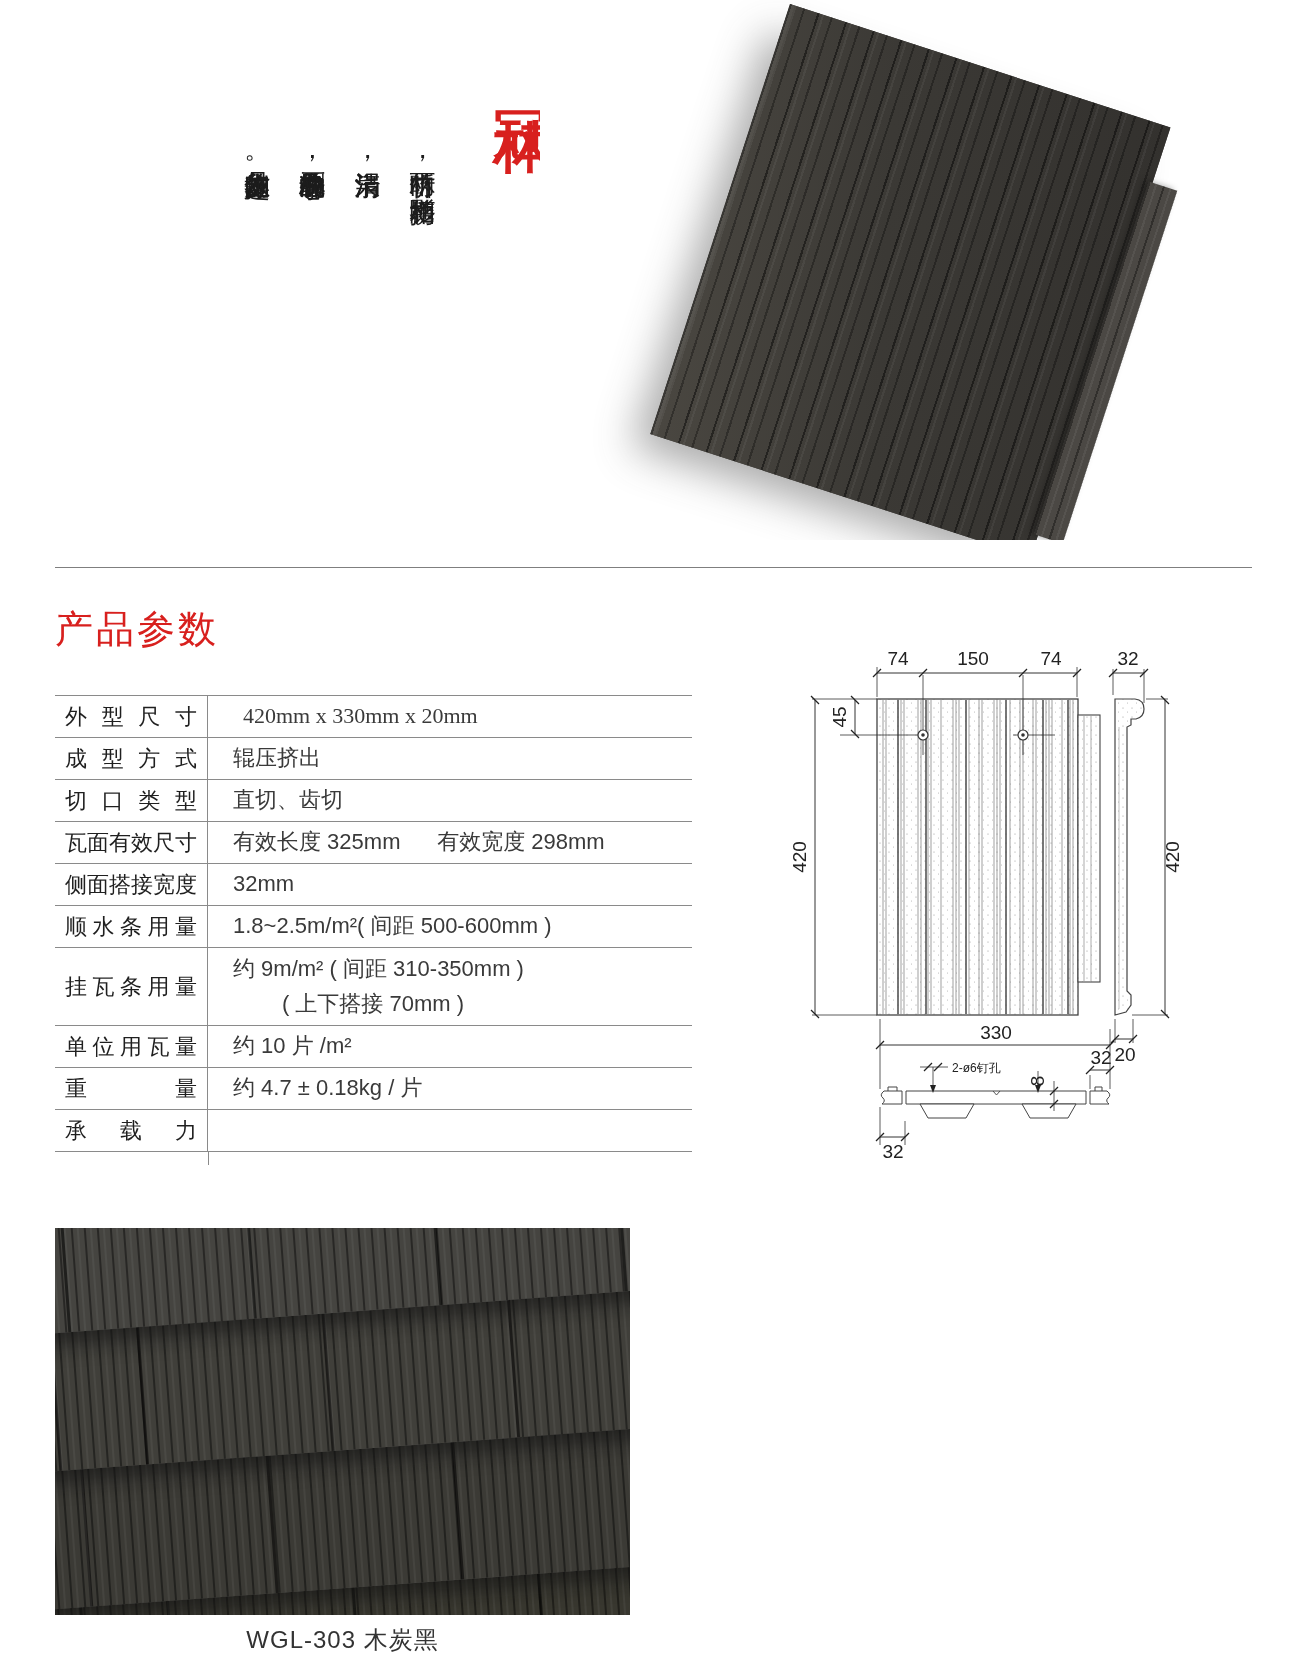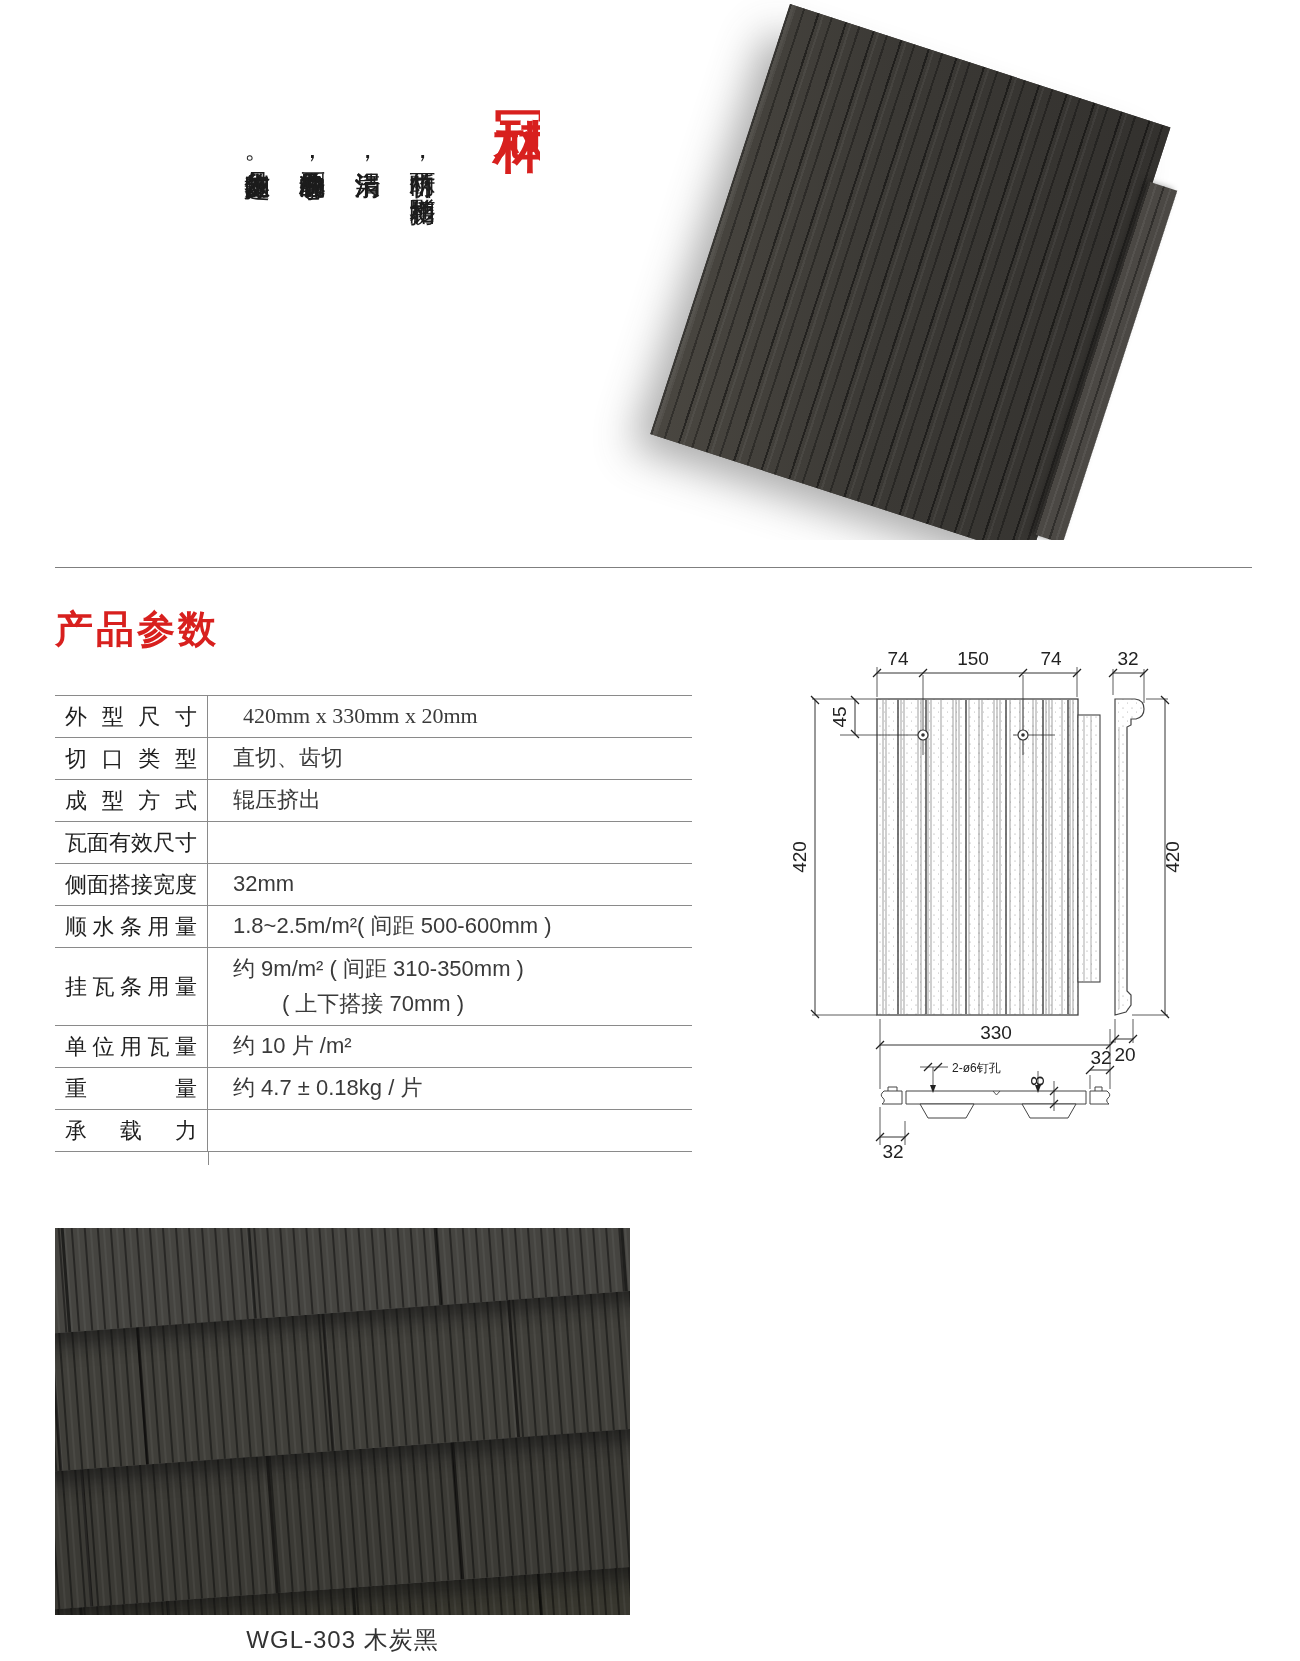--- a/index.html
+++ b/index.html
@@ -27,21 +27,21 @@
           linear-gradient(75deg,#4a4741 0%,#3b3935 45%,#33312e 100%);
         box-shadow:-22px 26px 40px -8px rgba(70,70,70,.45);}
   .tile-lock{position:absolute;right:-26px;top:58px;width:30px;height:82%;
         background-color:#4b4844;
         background-image:repeating-linear-gradient(90deg,rgba(0,0,0,.35) 0 2px,rgba(0,0,0,0) 2px 7px,rgba(255,255,255,.06) 7px 9px,rgba(0,0,0,0) 9px 15px);
         box-shadow:-4px 0 6px rgba(0,0,0,.35);}
 
   .hr-divider{position:absolute;left:55px;top:567px;width:1197px;height:0;border-top:1px solid #7f7f7f;}
 
   
-  .section-title{position:absolute;left:55px;top:604px;font-size:38px;font-weight:bold;
+  .section-title{position:absolute;left:55px;top:604px;font-size:38px;font-weight:normal;
         letter-spacing:3px;color:var(--accent);text-align:right;}
 
   .spec-table{position:absolute;left:55px;top:695px;width:637px;border-top:1px solid var(--line);}
   .spec-row{display:flex;border-bottom:1px solid var(--line);height:42px;}
   .spec-row.tall{height:78px;justify-content:flex-end;}
   .spec-label{width:153px;border-right:1px solid var(--line);display:flex;align-items:center;padding:0 10px;}
   .spec-label span{display:block;width:100%;font-size:22px;color:#1f1f1f;
         text-align:justify;text-align-last:justify;letter-spacing:0;}
   .spec-value{flex:1;display:flex;align-items:center;padding-left:25px;
         font-size:22px;color:#3a3a3a;white-space:pre-wrap;line-height:1.55;}
@@ -93,34 +93,35 @@
 
 <div class="spec-table">
   <div class="spec-row">
     <div class="spec-label">
         <span>外型尺寸</span>
       </div>
     <div class="spec-value indent">420mm x 330mm x 20mm</div>
   </div>
   <div class="spec-row">
     <div class="spec-label">
+        <span>成型方式</span>
+      </div>
+    <div class="spec-value">辊压挤出</div>
+  </div>
+  <div class="spec-row">
+    <div class="spec-label">
         <span>切口类型</span>
       </div>
     <div class="spec-value">直切、齿切</div>
   </div>
   <div class="spec-row">
     <div class="spec-label">
-        <span>成型方式</span>
-      </div>
-    <div class="spec-value">辊压挤出</div>
-  </div>
-  <div class="spec-row">
-    <div class="spec-label">
         <span>瓦面有效尺寸</span>
       </div>
+    <div class="spec-value">有效长度 325mm      有效宽度 298mm</div>
   </div>
   <div class="spec-row">
     <div class="spec-label">
         <span>侧面搭接宽度</span>
       </div>
     <div class="spec-value">32mm</div>
   </div>
   <div class="spec-row">
     <div class="spec-label">
         <span>顺水条用量</span>

